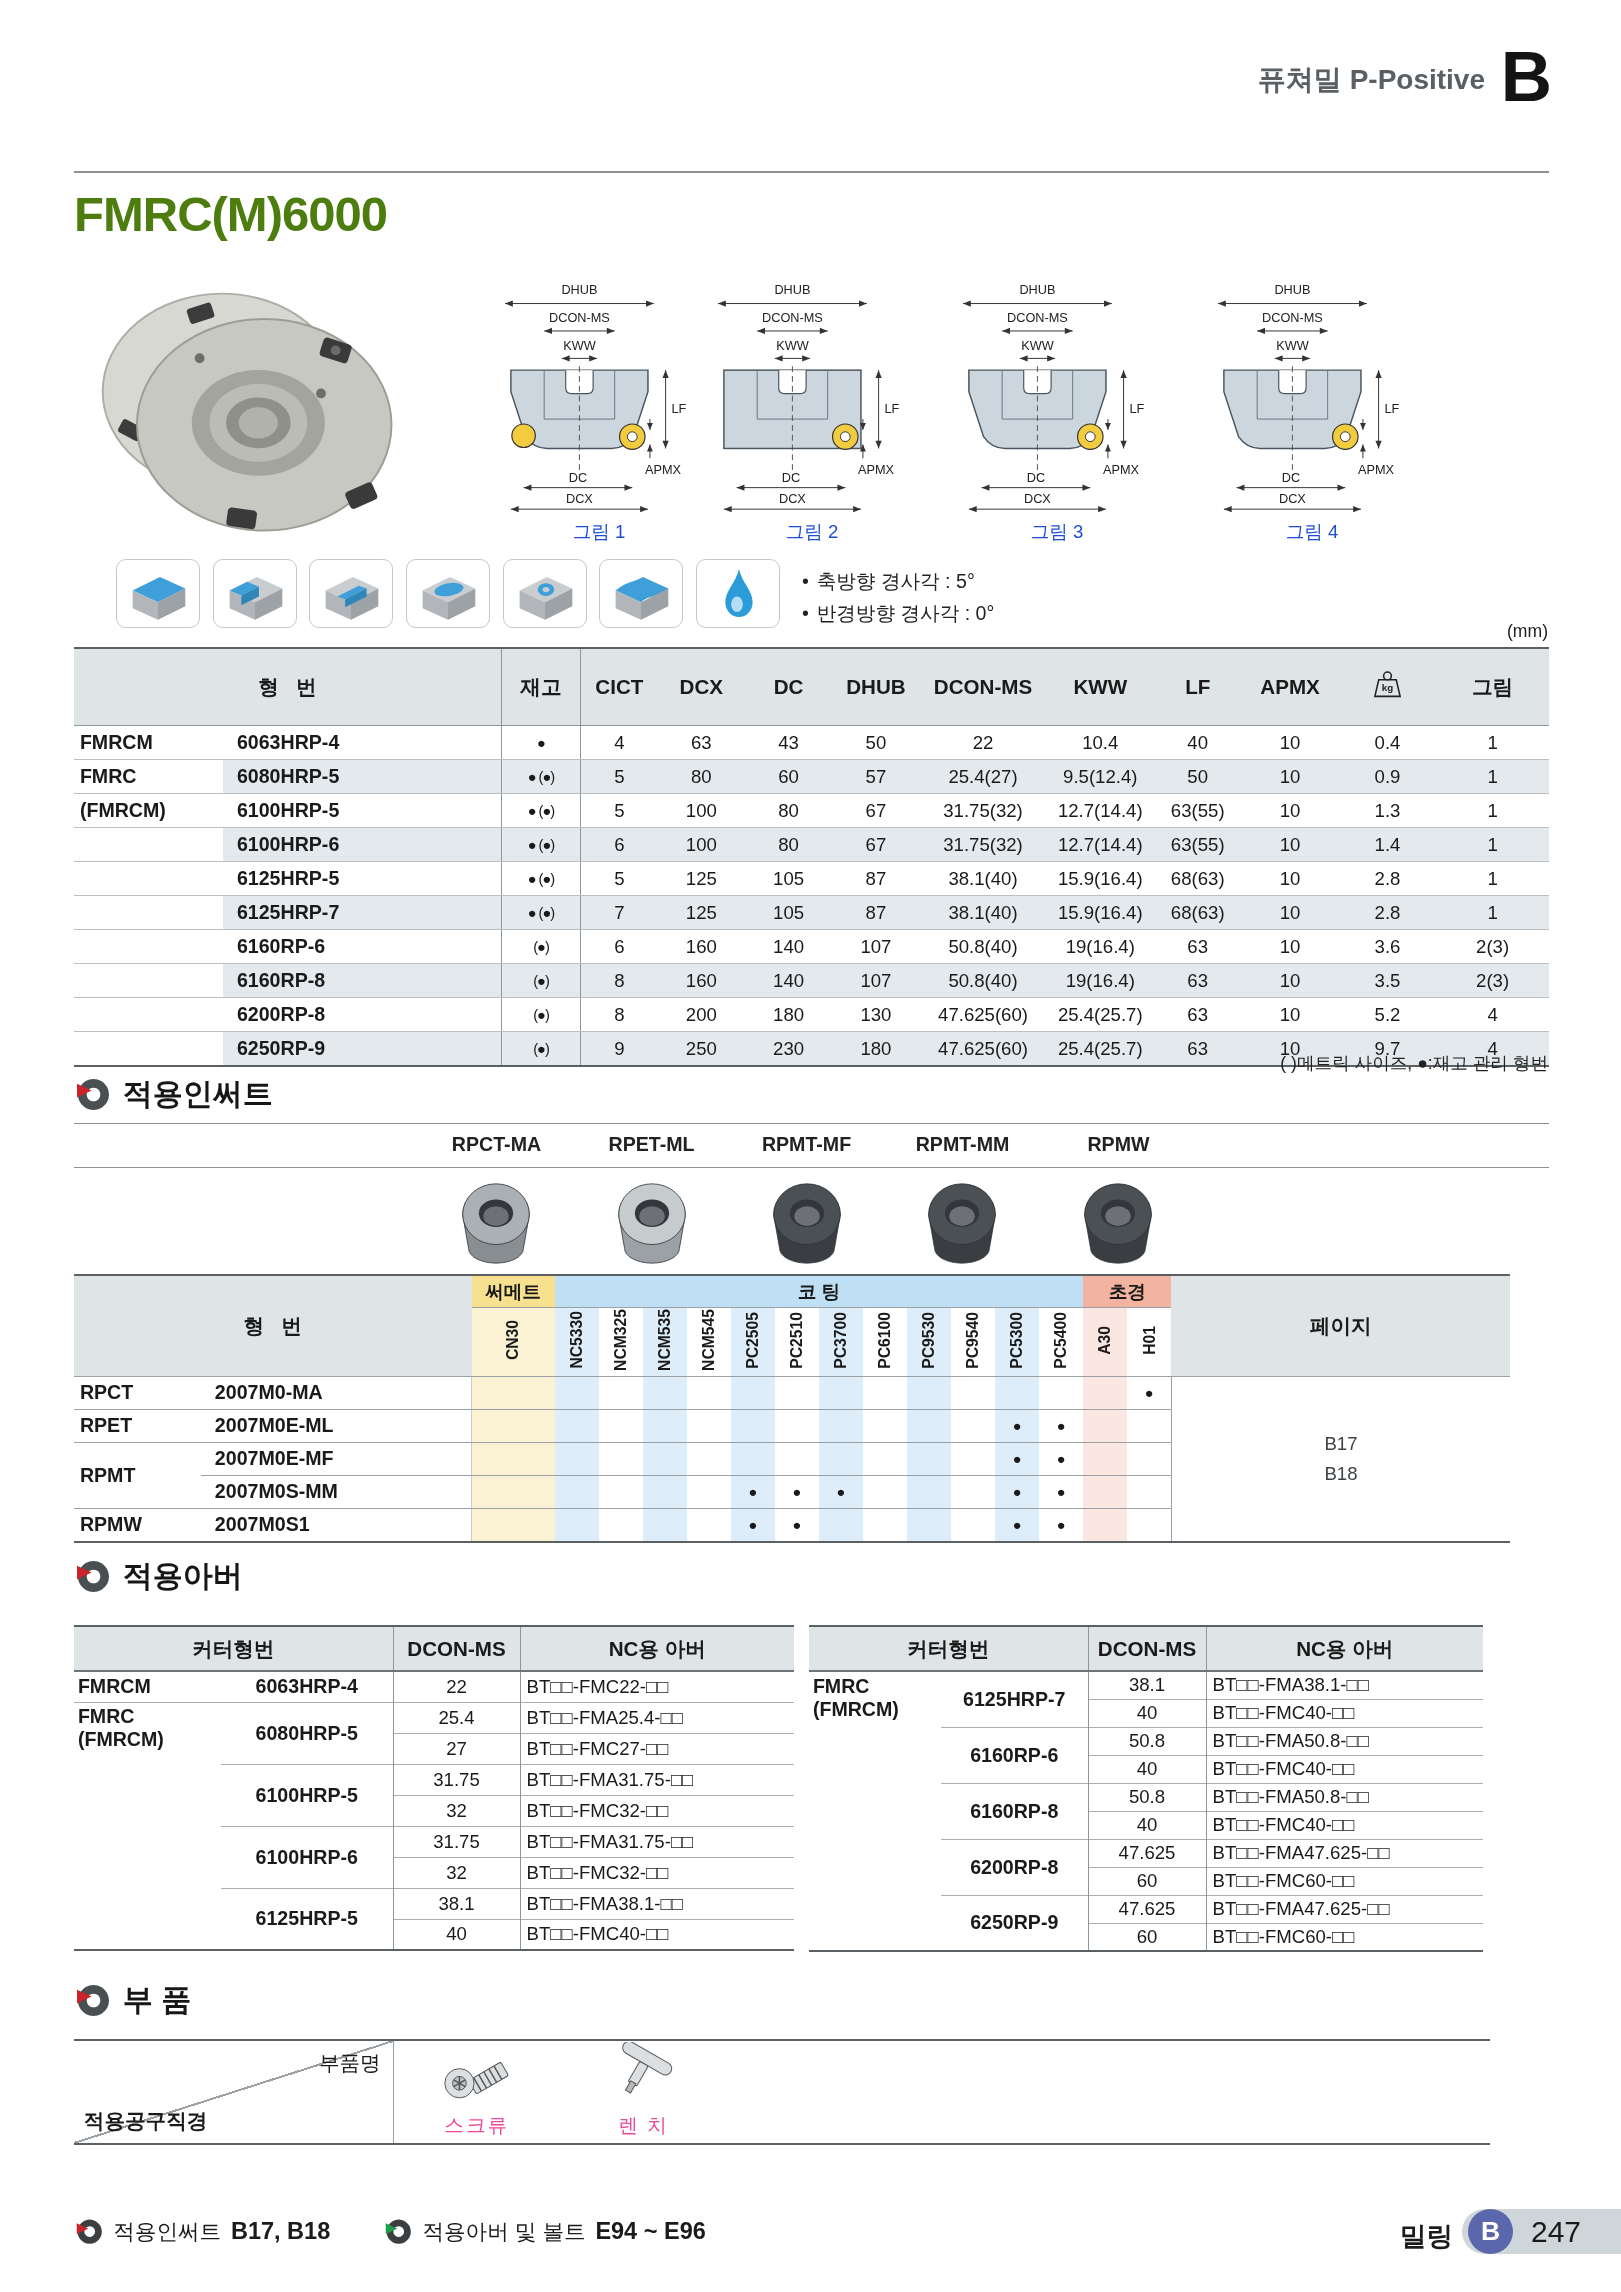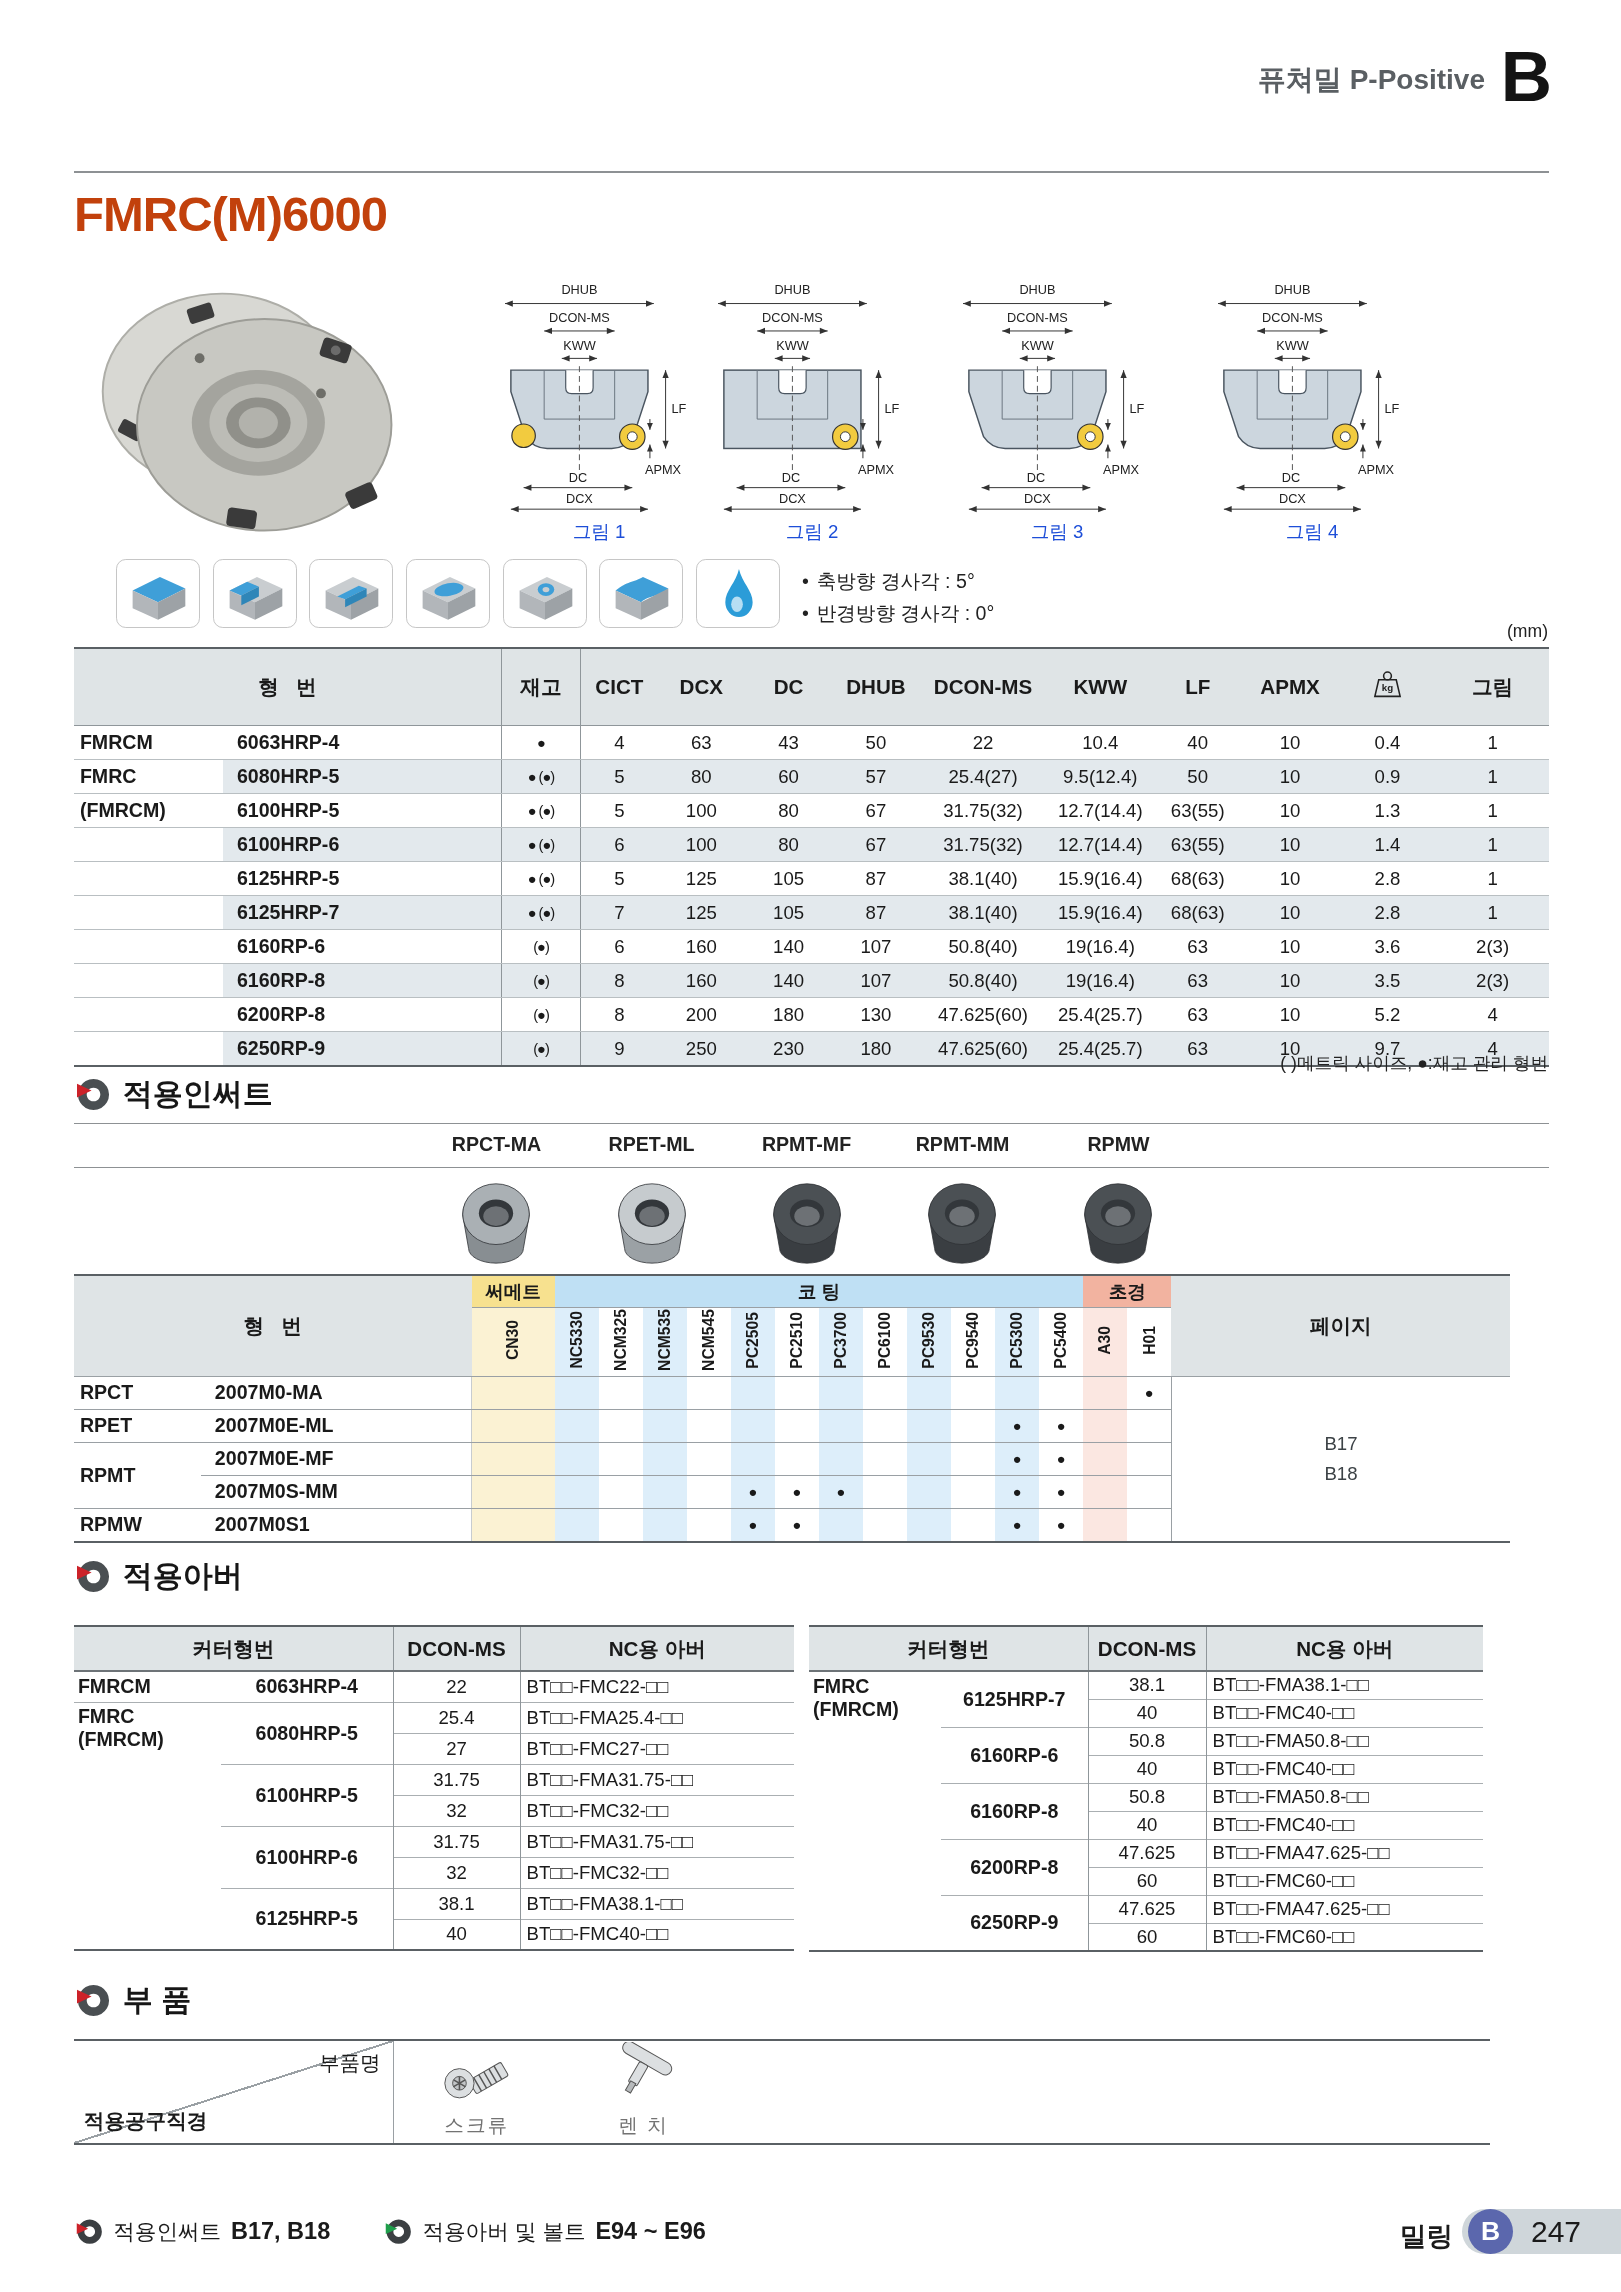--- a/index.html
+++ b/index.html
@@ -4,21 +4,21 @@
 <style>
   html,body{margin:0;padding:0;}
   body{width:1621px;height:2293px;position:relative;background:#fff;overflow:hidden;
        font-family:"Liberation Sans","DejaVu Sans",sans-serif;color:#1a1a1a;}
   .abs{position:absolute;}
   
   #brand{position:absolute;right:69px;top:45px;display:flex;align-items:flex-end;}
   .brand-cat{font-size:28px;font-weight:bold;color:#5a5f63;padding-bottom:9.8px;}
   .brand-b{font-size:71px;font-weight:bold;color:#141414;line-height:0.9;margin-left:15.7px;}
   #rule-top{position:absolute;left:74px;top:171px;width:1475px;height:2px;background:#8d9194;}
-  #page-title{position:absolute;left:74px;top:186px;font-size:49px;font-weight:bold;letter-spacing:-1px;color:#c2410c;}
+  #page-title{position:absolute;left:74px;top:186px;font-size:49px;font-weight:bold;letter-spacing:-1px;color:#4d7c0f;}
   
   .diagram{position:absolute;width:208px;}
   .diagram svg{display:block;}
   .diag-cap{text-align:center;font-size:18.6px;color:#1d4ed8;margin-top:2px;}
   .body{fill:#ccd6de;stroke:#4a5560;stroke-width:1.5;}
   .kw{fill:#fff;stroke:#4a5560;stroke-width:1.2;}
   .dim{stroke:#333;stroke-width:1;}
   .thin{stroke:#6b7680;stroke-width:1;fill:none;}
   .dash{stroke:#555;stroke-width:1;stroke-dasharray:6 4;}
   .arr{fill:#333;}
@@ -81,21 +81,21 @@
   
   #parts-wrap{position:absolute;left:74px;top:2039px;}
   #parts{width:1414px;border-top:2px solid #5a6064;border-bottom:2px solid #5a6064;}
   #parts td{border-bottom:1px solid #9aa0a4;}
   #parts tr:last-child td{border-bottom:none;height:43px;font-size:19.6px;text-align:center;}
   .diag-cell{height:116px;position:relative;border-right:1px solid #9aa0a4;
      background:linear-gradient(to bottom right,#fff calc(50% - 1px),#9aa0a4 calc(50% - 1px),#9aa0a4 calc(50% + 1px),#fff calc(50% + 1px));}
   .c-top{position:absolute;right:11.8px;top:7.8px;font-size:20.6px;font-weight:normal;}
   .c-bot{position:absolute;left:9.8px;bottom:7.8px;font-size:20.6px;font-weight:bold;}
   .pcol{text-align:center;vertical-align:bottom;padding-bottom:3.9px;}
-  .pname{font-size:19.6px;color:#737373;margin-top:2px;letter-spacing:2px;}
+  .pname{font-size:19.6px;color:#ec4899;margin-top:2px;letter-spacing:2px;}
   .diagv{border-right:1px solid #9aa0a4;}
   
   #footer-links{position:absolute;left:76px;top:2217px;display:flex;gap:55px;align-items:center;}
   .flink{display:flex;align-items:center;gap:9.8px;font-size:21.6px;}
   .flink b{font-size:23.5px;}
   #pagebar{position:absolute;left:1462px;top:2209px;width:159px;height:45px;background:#cfd6da;border-radius:22.5px 0 0 22.5px;}
   #pf-label{position:absolute;left:1400px;top:2218px;font-size:26.5px;font-weight:bold;}
   #pf-circle{position:absolute;left:1468px;top:2209px;width:45px;height:45px;border-radius:50%;background:#5b67ad;
              color:#fff;font-size:26.5px;font-weight:bold;display:flex;align-items:center;justify-content:center;}
   #pf-num{position:absolute;left:1531px;top:2215px;font-size:30px;font-weight:normal;}

